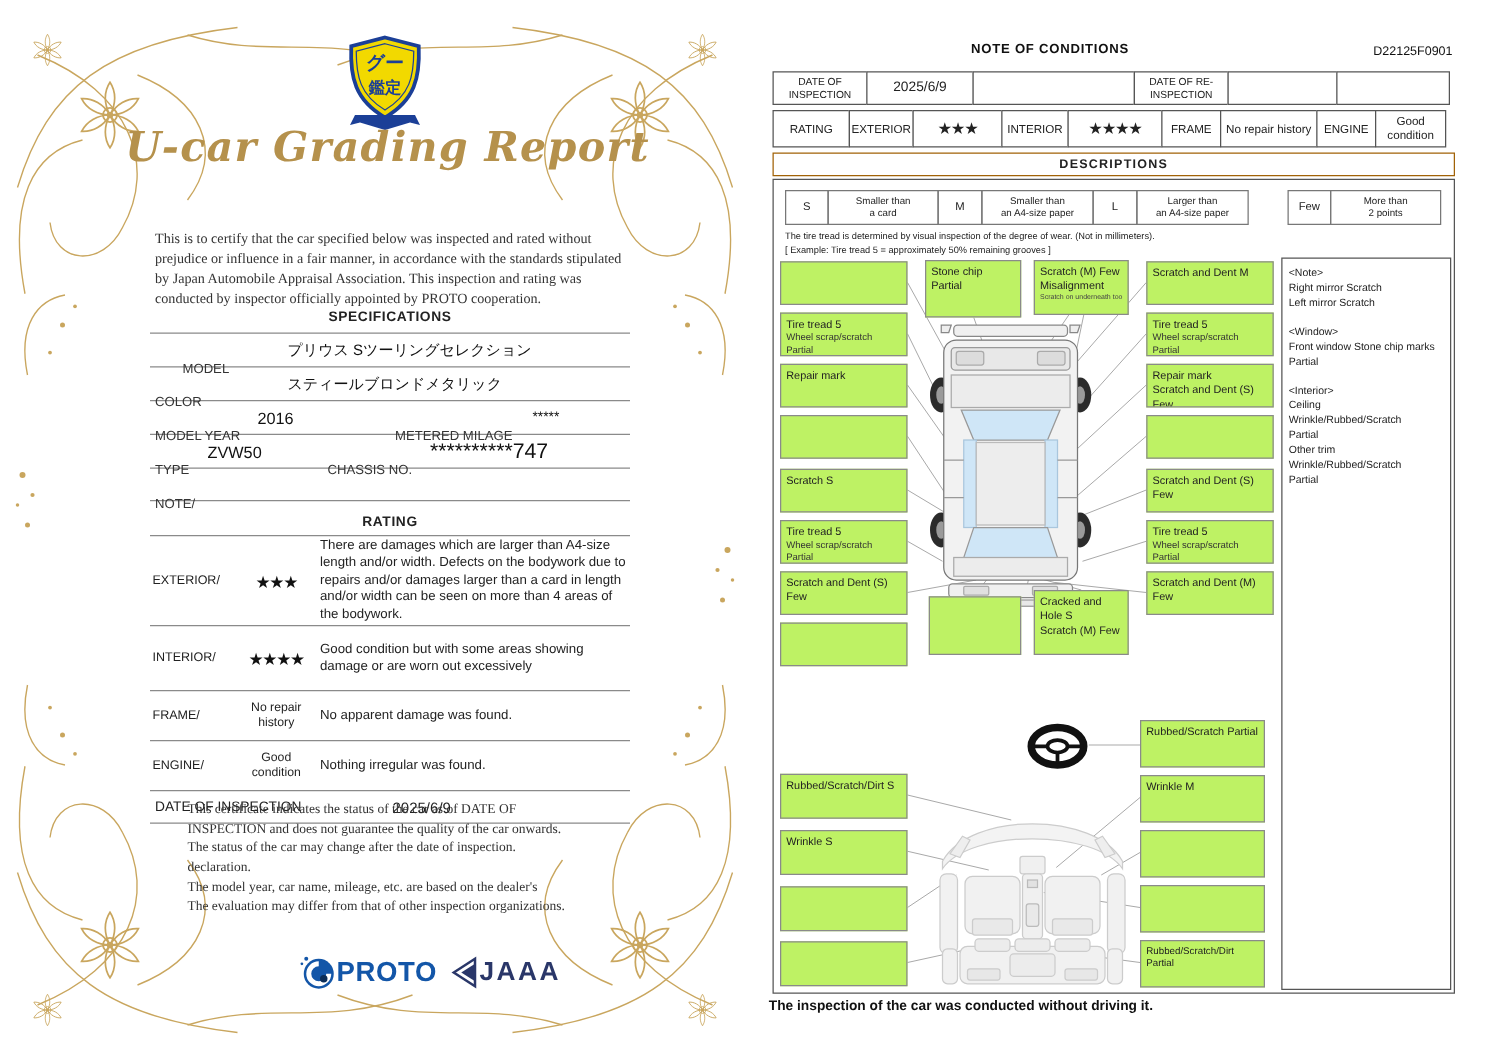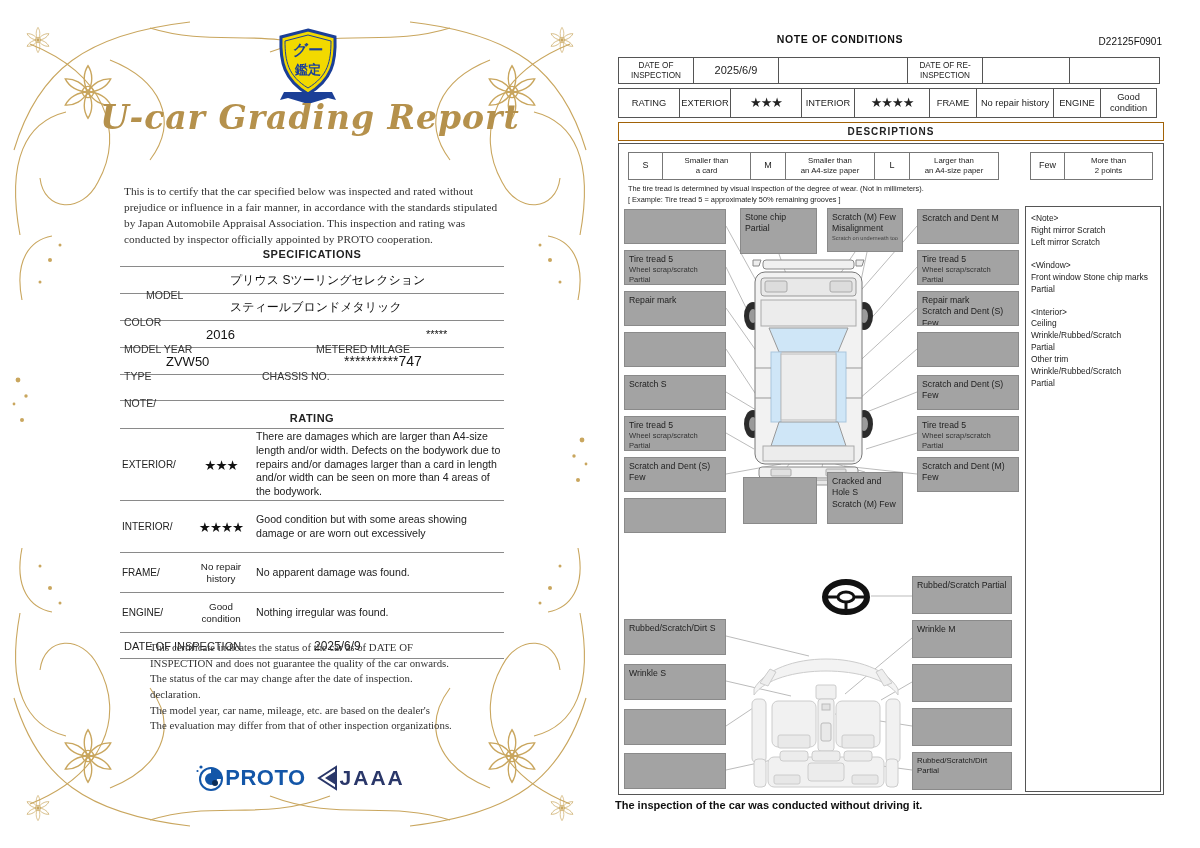--- a/index.html
+++ b/index.html
@@ -27,21 +27,21 @@
   .slbl{color:#333;margin-top:30px;}
   .sval{font-size:12px;color:#111;}
   .rat{left:120px;top:428px;width:384px;font-size:10.5px;}
   .rrow{display:flex;align-items:center;border-top:1px solid #8a8a8a;box-sizing:border-box;}
   .rlbl{width:72px;padding-left:2px;font-size:10px;box-sizing:border-box;}
   .rstars{width:58px;text-align:center;font-size:13.5px;letter-spacing:-1px;color:#111;}
   .rval{width:58px;text-align:center;font-size:9.8px;line-height:1.2;color:#222;}
   .rtxt{flex:1;font-size:10.6px;line-height:1.3;padding:4px 0 4px 6px;color:#222;}
   .drow{display:flex;align-items:center;border-top:1px solid #8a8a8a;border-bottom:1px solid #8a8a8a;height:27px;box-sizing:border-box;}
   .disc{left:150px;top:640px;width:340px;font-size:10.8px;line-height:1.45;color:#333;}
-  .logos{left:0;top:763px;width:600px;display:flex;justify-content:center;align-items:center;}
+  .logos{left:0;top:763px;width:600px;display:flex;justify-content:center;align-items:center;padding-left:44px;}
   .proto-txt{font-size:22px;font-weight:800;color:#1356a8;letter-spacing:.5px;}
   .jaaa-txt{font-size:21px;font-weight:700;color:#2a3769;letter-spacing:2px;}
 
   
   .p2-title{left:60px;top:33px;width:360px;text-align:center;font-size:10.5px;
      font-weight:600;letter-spacing:.6px;color:#111;}
   .doc-no{left:420px;top:36px;width:142px;text-align:right;font-size:10px;color:#111;}
   .trow{position:absolute;display:flex;box-sizing:border-box;}
   .c{border:1px solid #555;margin-left:-1px;box-sizing:border-box;
      display:flex;align-items:center;justify-content:center;text-align:center;
@@ -53,21 +53,21 @@
   .descbar{left:18px;top:122px;width:546px;height:19px;border:1px solid #a16207;
      display:flex;align-items:center;justify-content:center;font-size:10px;
      font-weight:600;letter-spacing:1px;box-sizing:border-box;}
   #descbox{left:18px;top:143px;width:546px;height:652px;border:1px solid #555;box-sizing:border-box;}
   .lgc{border:1px solid #777;margin-left:-1px;box-sizing:border-box;display:flex;
      align-items:center;justify-content:center;text-align:center;font-size:7.8px;
      line-height:1.25;white-space:pre-line;color:#222;}
   .lgc.key{font-size:9px;margin-left:0;}
   .lgc+.lgc.key{margin-left:-1px;}
   .tread{font-size:7.4px;color:#222;}
-  .box{position:absolute;border:1px solid #8a8a8a;background:#a3a3a3;
+  .box{position:absolute;border:1px solid #8a8a8a;background:#bef264;
      padding:3px 4px;box-sizing:border-box;overflow:hidden;}
   .box .l1{display:block;font-size:8.7px;line-height:1.3;color:#222;}
   .box .l2{display:block;font-size:7.6px;line-height:1.3;color:#333;}
   .box .l3{display:block;font-size:5.6px;line-height:1.2;color:#444;}
   #notespanel{position:absolute;left:406px;top:62px;width:136px;height:586px;
      border:1px solid #555;box-sizing:border-box;padding:6px 5px;}
   .nline{font-size:8.4px;line-height:1.42;min-height:11px;color:#222;}
   .p2-footer{left:15px;top:799px;width:430px;font-size:11px;font-weight:600;color:#111;}
   svg text{font-family:"Liberation Sans",sans-serif;}
 </style>
@@ -144,21 +144,21 @@
     <div class="srow">
       <span class="slbl" style="width:86px;padding-left:4px;box-sizing:border-box">MODEL YEAR</span>
       <span class="sval" style="width:110px;font-size:13px">2016</span>
       <span class="slbl" style="width:110px">METERED MILAGE</span>
       <span class="sval" style="font-size:11px">*****</span>
     </div>
     <div class="srow">
       <span class="slbl" style="width:46px;padding-left:4px;box-sizing:border-box">TYPE</span>
       <span class="sval" style="width:96px;font-size:13px">ZVW50</span>
       <span class="slbl" style="width:82px">CHASSIS NO.</span>
-      <span class="sval" style="font-size:14px">**********747</span>
+      <span class="sval" style="font-size:17px">**********747</span>
     </div>
     <div class="srow">
       <span class="slbl" style="padding-left:4px">NOTE/</span>
     </div>
   </div>
 
   <div class="abs sec-head" style="top:412px">RATING</div>
 
   <div class="abs rat">
     <div class="rrow" style="height:72px">

